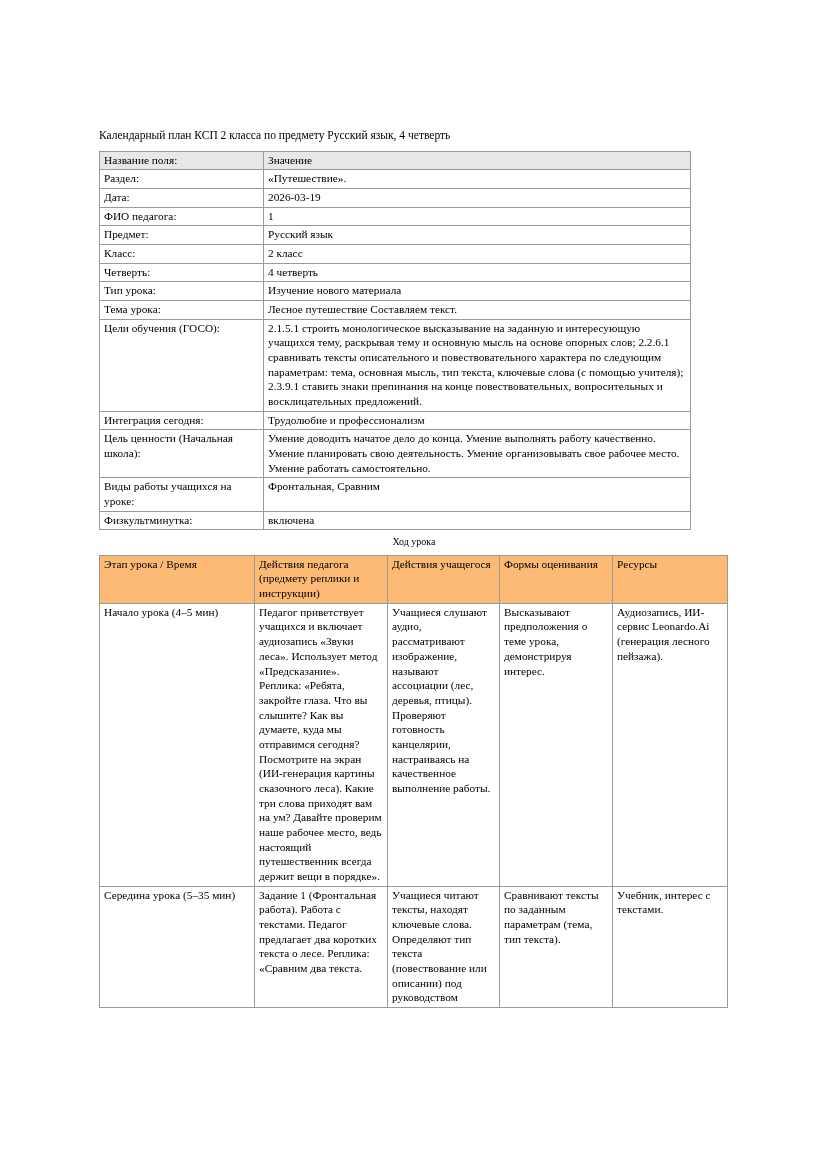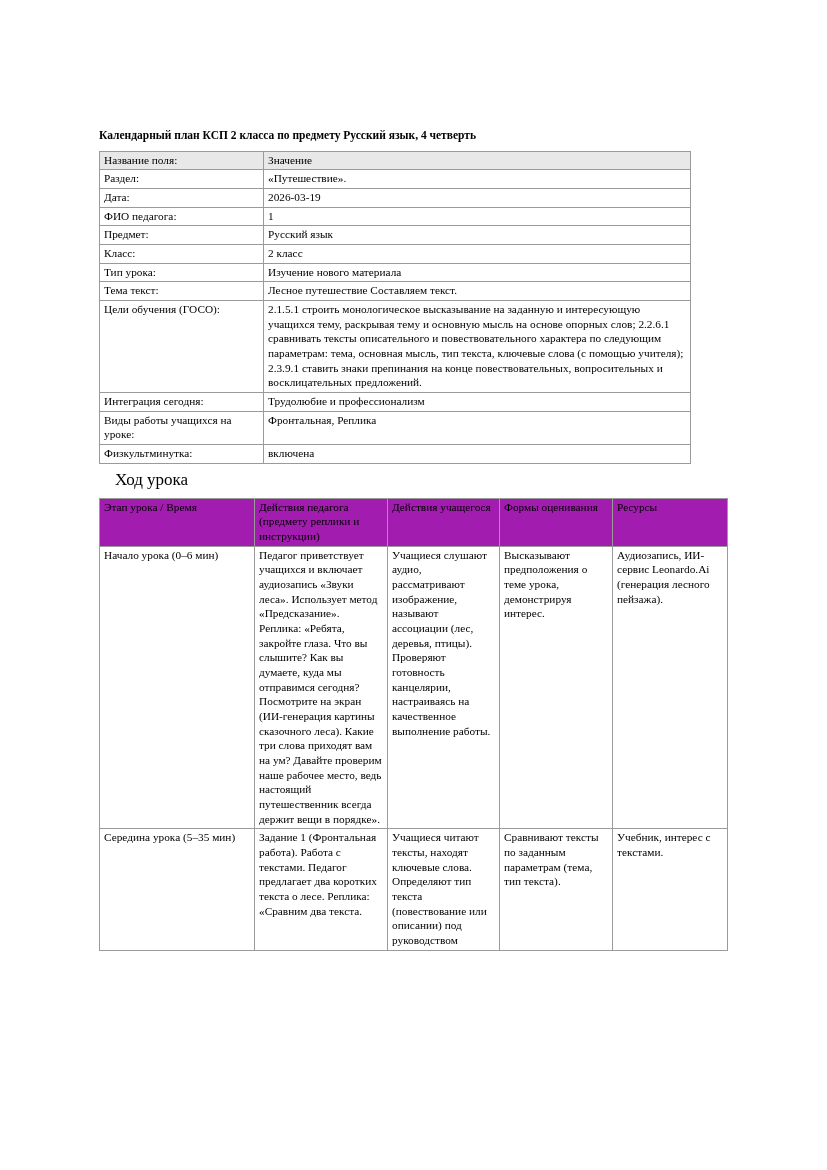--- a/index.html
+++ b/index.html
@@ -18,21 +18,20 @@
     min-height: 1170px;
     box-sizing: border-box;
     padding: 128px 98px 40px 99px;
     background: #ffffff;
   }
   .doc-title {
     font-size: 11.5px;
     line-height: 1.35;
     margin-bottom: 7px;
     font-family: "Liberation Serif", serif;
-    font-weight: bold;
   }
   table {
     border-collapse: collapse;
     width: 592px;
     table-layout: fixed;
   }
   table td, table th {
     border: 1px solid #9a9a9a;
     padding: 1px 4px 2px 4px;
     font-size: 11.3px;
@@ -40,31 +39,32 @@
     vertical-align: top;
     text-align: left;
     font-weight: normal;
     font-family: "Liberation Serif", serif;
   }
   .info-table td.label { width: 155px; }
   .info-table tr.header-row td {
     background: #e8e8e8;
   }
   .mid-label {
-    font-size: 17px;
+    font-size: 10px;
     line-height: 1.35;
-    margin: 5px 0 6px 16px;
+    margin: 5px 0 6px 0;
+    text-align: center;
   }
   .flow-table col.c1 { width: 155px; }
   .flow-table col.c2 { width: 133px; }
   .flow-table col.c3 { width: 112px; }
   .flow-table col.c4 { width: 113px; }
   .flow-table col.c5 { width: 115px; }
   .flow-table tr.header-row td {
-    background: #a21caf;
+    background: #fdba74;
   }
 </style>
 </head>
 <body>
 
 <div class="page">
 
   <div class="doc-title">Календарный план КСП 2 класса по предмету Русский язык, 4 четверть</div>
 
   <table class="info-table">
@@ -87,38 +87,46 @@
       </tr>
       <tr>
         <td class="label">Предмет:</td>
         <td>Русский язык</td>
       </tr>
       <tr>
         <td class="label">Класс:</td>
         <td>2 класс</td>
       </tr>
       <tr>
+        <td class="label">Четверть:</td>
+        <td>4 четверть</td>
+      </tr>
+      <tr>
         <td class="label">Тип урока:</td>
         <td>Изучение нового материала</td>
       </tr>
       <tr>
-        <td class="label">Тема текст:</td>
+        <td class="label">Тема урока:</td>
         <td>Лесное путешествие Составляем текст.</td>
       </tr>
       <tr>
         <td class="label">Цели обучения (ГОСО):</td>
         <td>2.1.5.1 строить монологическое высказывание на заданную и интересующую учащихся тему, раскрывая тему и основную мысль на основе опорных слов; 2.2.6.1 сравнивать тексты описательного и повествовательного характера по следующим параметрам: тема, основная мысль, тип текста, ключевые слова (с помощью учителя); 2.3.9.1 ставить знаки препинания на конце повествовательных, вопросительных и восклицательных предложений.</td>
       </tr>
       <tr>
         <td class="label">Интеграция сегодня:</td>
         <td>Трудолюбие и профессионализм</td>
       </tr>
       <tr>
+        <td class="label">Цель ценности (Начальная школа):</td>
+        <td>Умение доводить начатое дело до конца. Умение выполнять работу качественно. Умение планировать свою деятельность. Умение организовывать свое рабочее место. Умение работать самостоятельно.</td>
+      </tr>
+      <tr>
         <td class="label">Виды работы учащихся на уроке:</td>
-        <td>Фронтальная, Реплика</td>
+        <td>Фронтальная, Сравним</td>
       </tr>
       <tr>
         <td class="label">Физкультминутка:</td>
         <td>включена</td>
       </tr>
     </tbody>
   </table>
 
   <div class="mid-label">Ход урока</div>
 
@@ -132,21 +140,21 @@
     </colgroup>
     <tbody>
       <tr class="header-row">
         <td>Этап урока / Время</td>
         <td>Действия педагога (предмету реплики и инструкции)</td>
         <td>Действия учащегося</td>
         <td>Формы оценивания</td>
         <td>Ресурсы</td>
       </tr>
       <tr>
-        <td>Начало урока (0–6 мин)</td>
+        <td>Начало урока (4–5 мин)</td>
         <td>Педагог приветствует учащихся и включает аудиозапись «Звуки леса». Использует метод «Предсказание». Реплика: «Ребята, закройте глаза. Что вы слышите? Как вы думаете, куда мы отправимся сегодня? Посмотрите на экран (ИИ-генерация картины сказочного леса). Какие три слова приходят вам на ум? Давайте проверим наше рабочее место, ведь настоящий путешественник всегда держит вещи в порядке».</td>
         <td>Учащиеся слушают аудио, рассматривают изображение, называют ассоциации (лес, деревья, птицы). Проверяют готовность канцелярии, настраиваясь на качественное выполнение работы.</td>
         <td>Высказывают предположения о теме урока, демонстрируя интерес.</td>
         <td>Аудиозапись, ИИ-сервис Leonardo.Ai (генерация лесного пейзажа).</td>
       </tr>
       <tr>
         <td>Середина урока (5–35 мин)</td>
         <td>Задание 1 (Фронтальная работа). Работа с текстами. Педагог предлагает два коротких текста о лесе. Реплика: «Сравним два текста.</td>
         <td>Учащиеся читают тексты, находят ключевые слова. Определяют тип текста (повествование или описании) под руководством</td>
         <td>Сравнивают тексты по заданным параметрам (тема, тип текста).</td>

